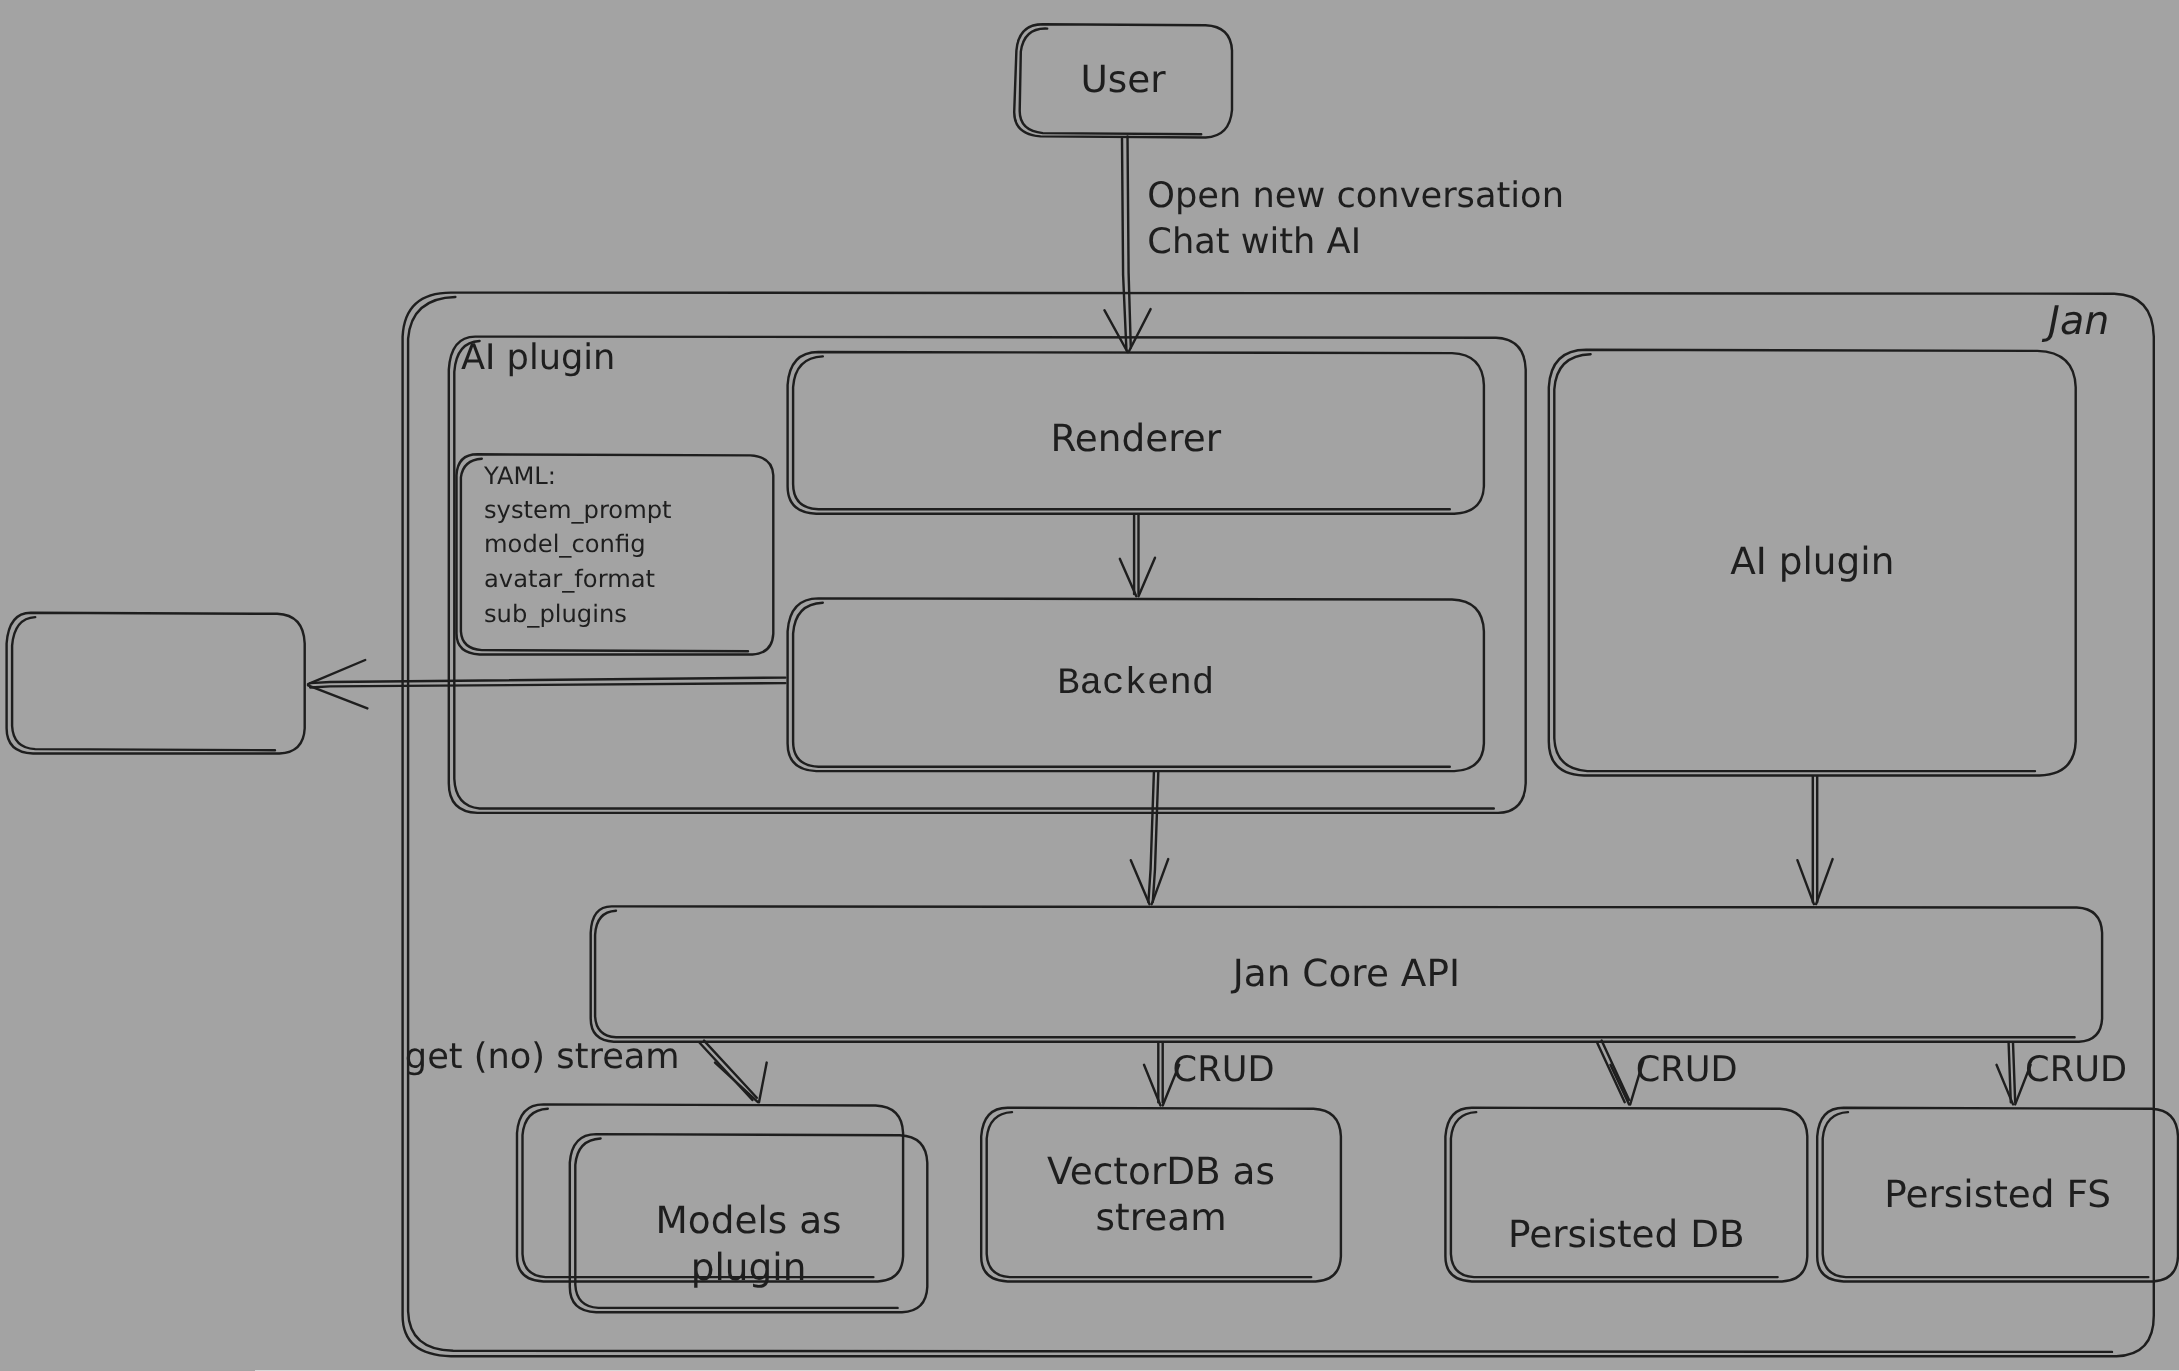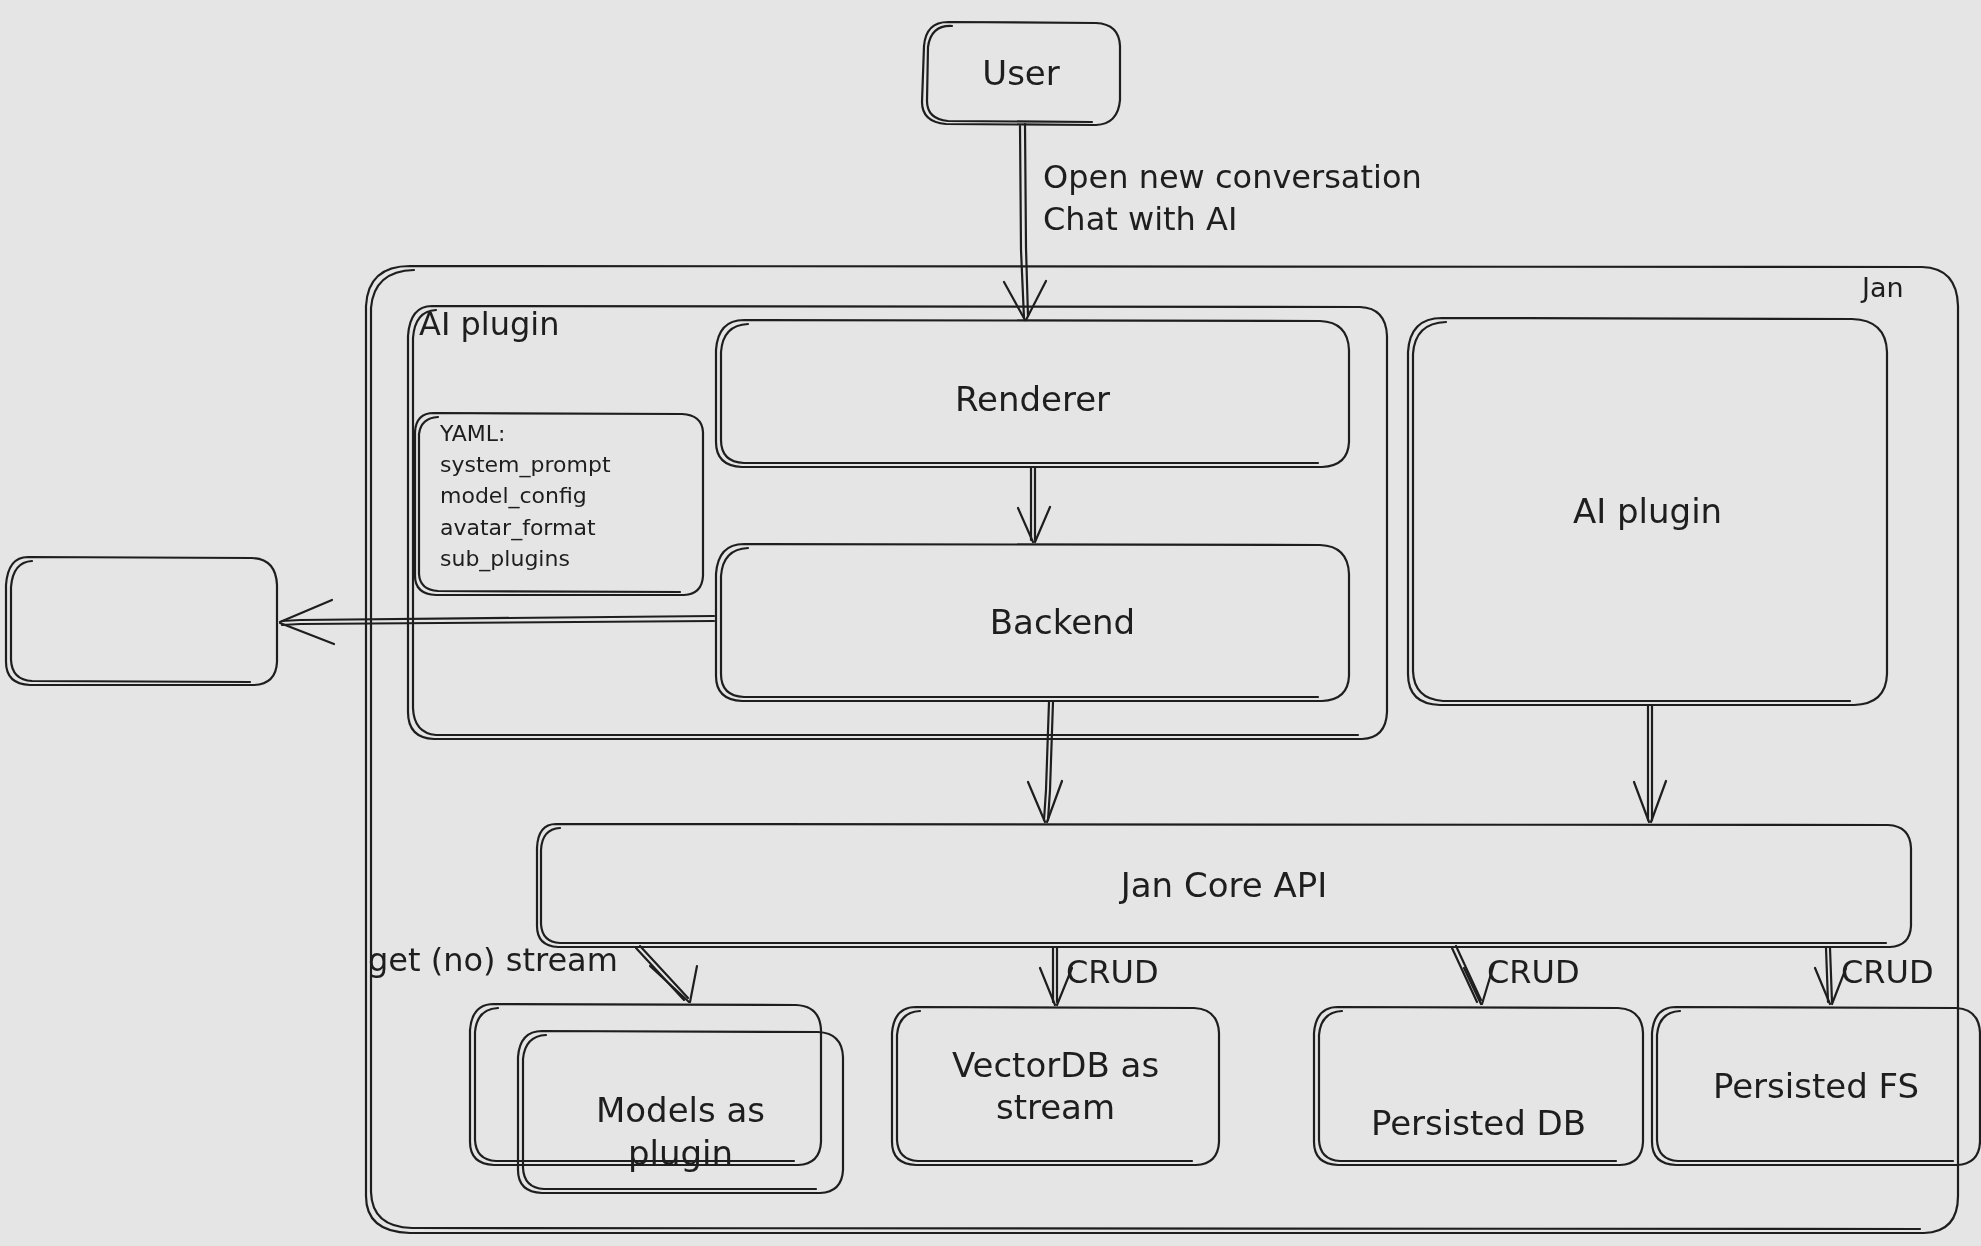--- a/index.html
+++ b/index.html
@@ -4,21 +4,21 @@
 <style>
   html, body {
     margin: 0;
     padding: 0;
     background: #ffffff;
   }
   #canvas {
     position: relative;
     width: 1981px;
     height: 1246px;
-    background: #e5e5e5;
+    background: #a3a3a3;
     overflow: hidden;
     font-family: "DejaVu Sans", sans-serif;
   }
   #svg-layer {
     position: absolute;
     top: 0; left: 0;
     width: 1981px;
     height: 1246px;
   }
   .node-label {
@@ -51,21 +51,21 @@
   .yaml-label {
     position: absolute;
     color: #1e1e1e;
     font-family: "DejaVu Sans", sans-serif;
     line-height: 1.42;
     white-space: pre-line;
     pointer-events: none;
   }
   .s34 { font-size: 34px; }
   .s32 { font-size: 32px; }
-  .s30 { font-size: 27px; }
+  .s30 { font-size: 36px; font-style: italic; }
   .s22 { font-size: 22px; }
   .hit {
     position: absolute;
     background: transparent;
   }
 </style>
 </head>
 <body>
 
 <div id="canvas">
@@ -219,21 +219,21 @@
   <div class="yaml-label s22" style="left:440px; top:418px; width:250px;">YAML:
 system_prompt
 model_config
 avatar_format
 sub_plugins</div>
   <div class="hit" style="left:415px; top:413px; width:288px; height:182px; pointer-events:auto;"></div>
 
   <div class="node-label s34" style="left:716px; top:320px; width:633px; height:158px;">Renderer</div>
   <div class="hit" style="left:716px; top:320px; width:633px; height:147px; pointer-events:auto;"></div>
 
-  <div class="node-label s34" style="left:716px; top:544px; width:693px; height:157px;">Backend</div>
+  <div class="node-label s34" style="left:716px; top:544px; width:633px; height:157px;font-family:Liberation Mono, monospace;">Backend</div>
   <div class="hit" style="left:716px; top:544px; width:633px; height:157px; pointer-events:auto;"></div>
 
   <div class="node-label s34" style="left:1408px; top:318px; width:479px; height:387px;">AI plugin</div>
   <div class="hit" style="left:1408px; top:318px; width:479px; height:387px; pointer-events:auto;"></div>
 
   <div class="hit" style="left:6px; top:557px; width:271px; height:128px; pointer-events:auto;"></div>
 
   <div class="node-label s34" style="left:537px; top:824px; width:1374px; height:123px;">Jan Core API</div>
   <div class="hit" style="left:537px; top:824px; width:1374px; height:123px; pointer-events:auto;"></div>
 

